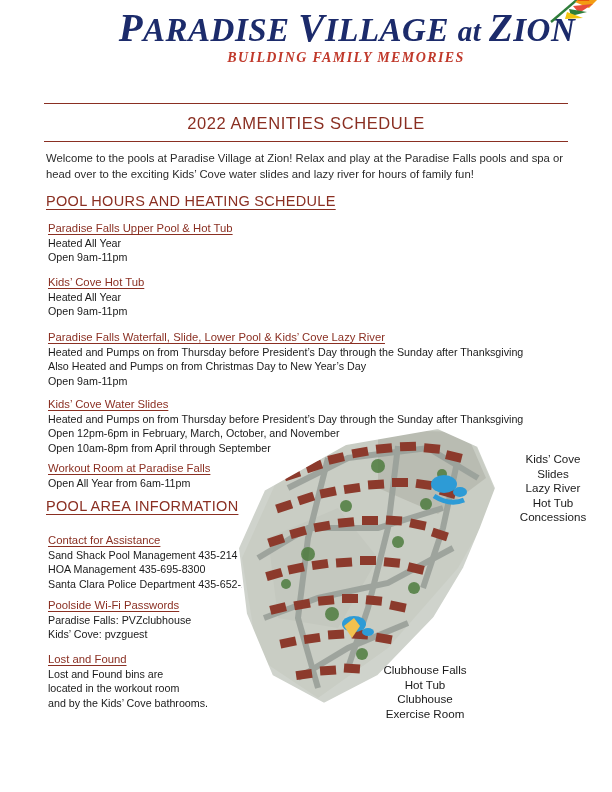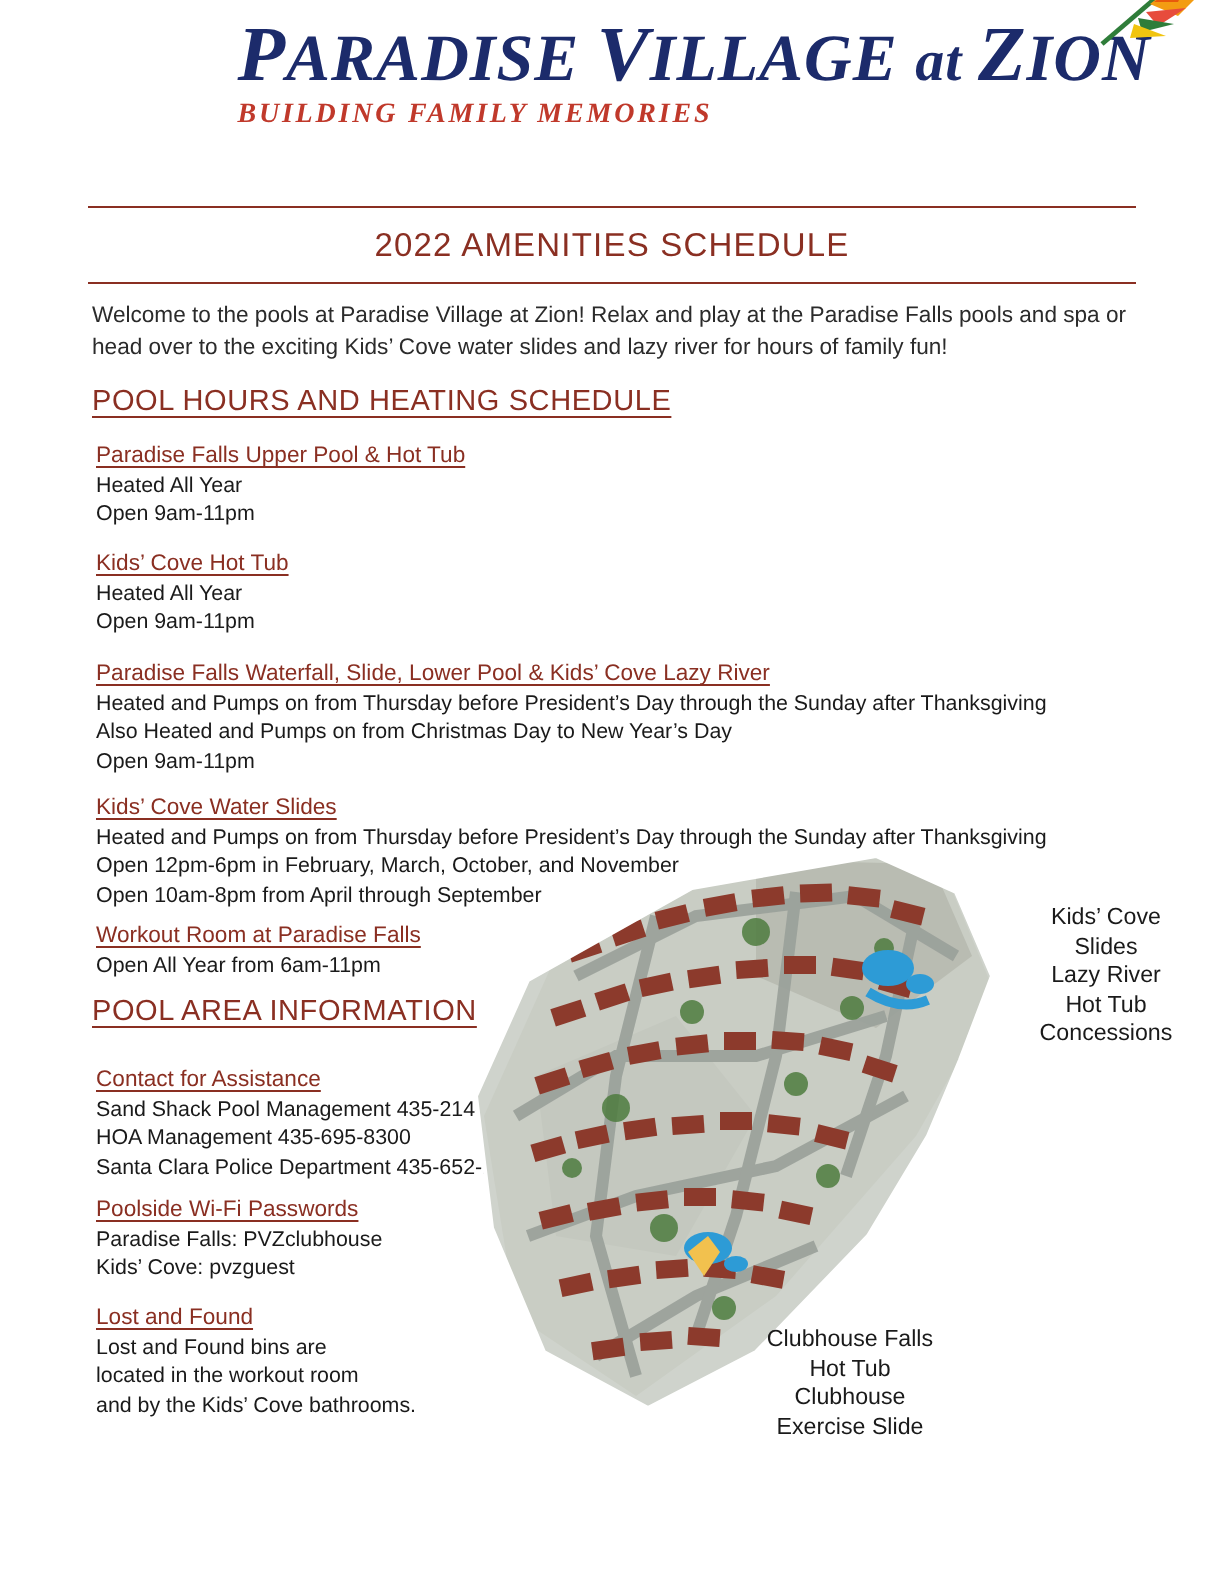--- a/index.html
+++ b/index.html
@@ -52,21 +52,21 @@
   .logo-line1 .at {
     font-size: 29px;
   }
   .logo-line2 {
     font-family: "Liberation Serif", serif;
     font-style: italic;
     font-weight: bold;
     font-size: 14px;
     letter-spacing: 1.4px;
     color: #c0392b;
-    text-align: left;
+    text-align: center;
     margin-top: 1px;
     padding-right: 2px;
   }
   .bird {
     position: absolute;
     right: -22px;
     top: -26px;
     width: 58px;
     height: 52px;
   }
@@ -381,16 +381,16 @@
     <div>Slides</div>
     <div>Lazy River</div>
     <div>Hot Tub</div>
     <div>Concessions</div>
   </div>
 
   <div class="map-label" id="label-falls">
     <div>Clubhouse Falls</div>
     <div>Hot Tub</div>
     <div>Clubhouse</div>
-    <div>Exercise Slide</div>
+    <div>Exercise Room</div>
   </div>
 
 </div>
 
 </body></html>

